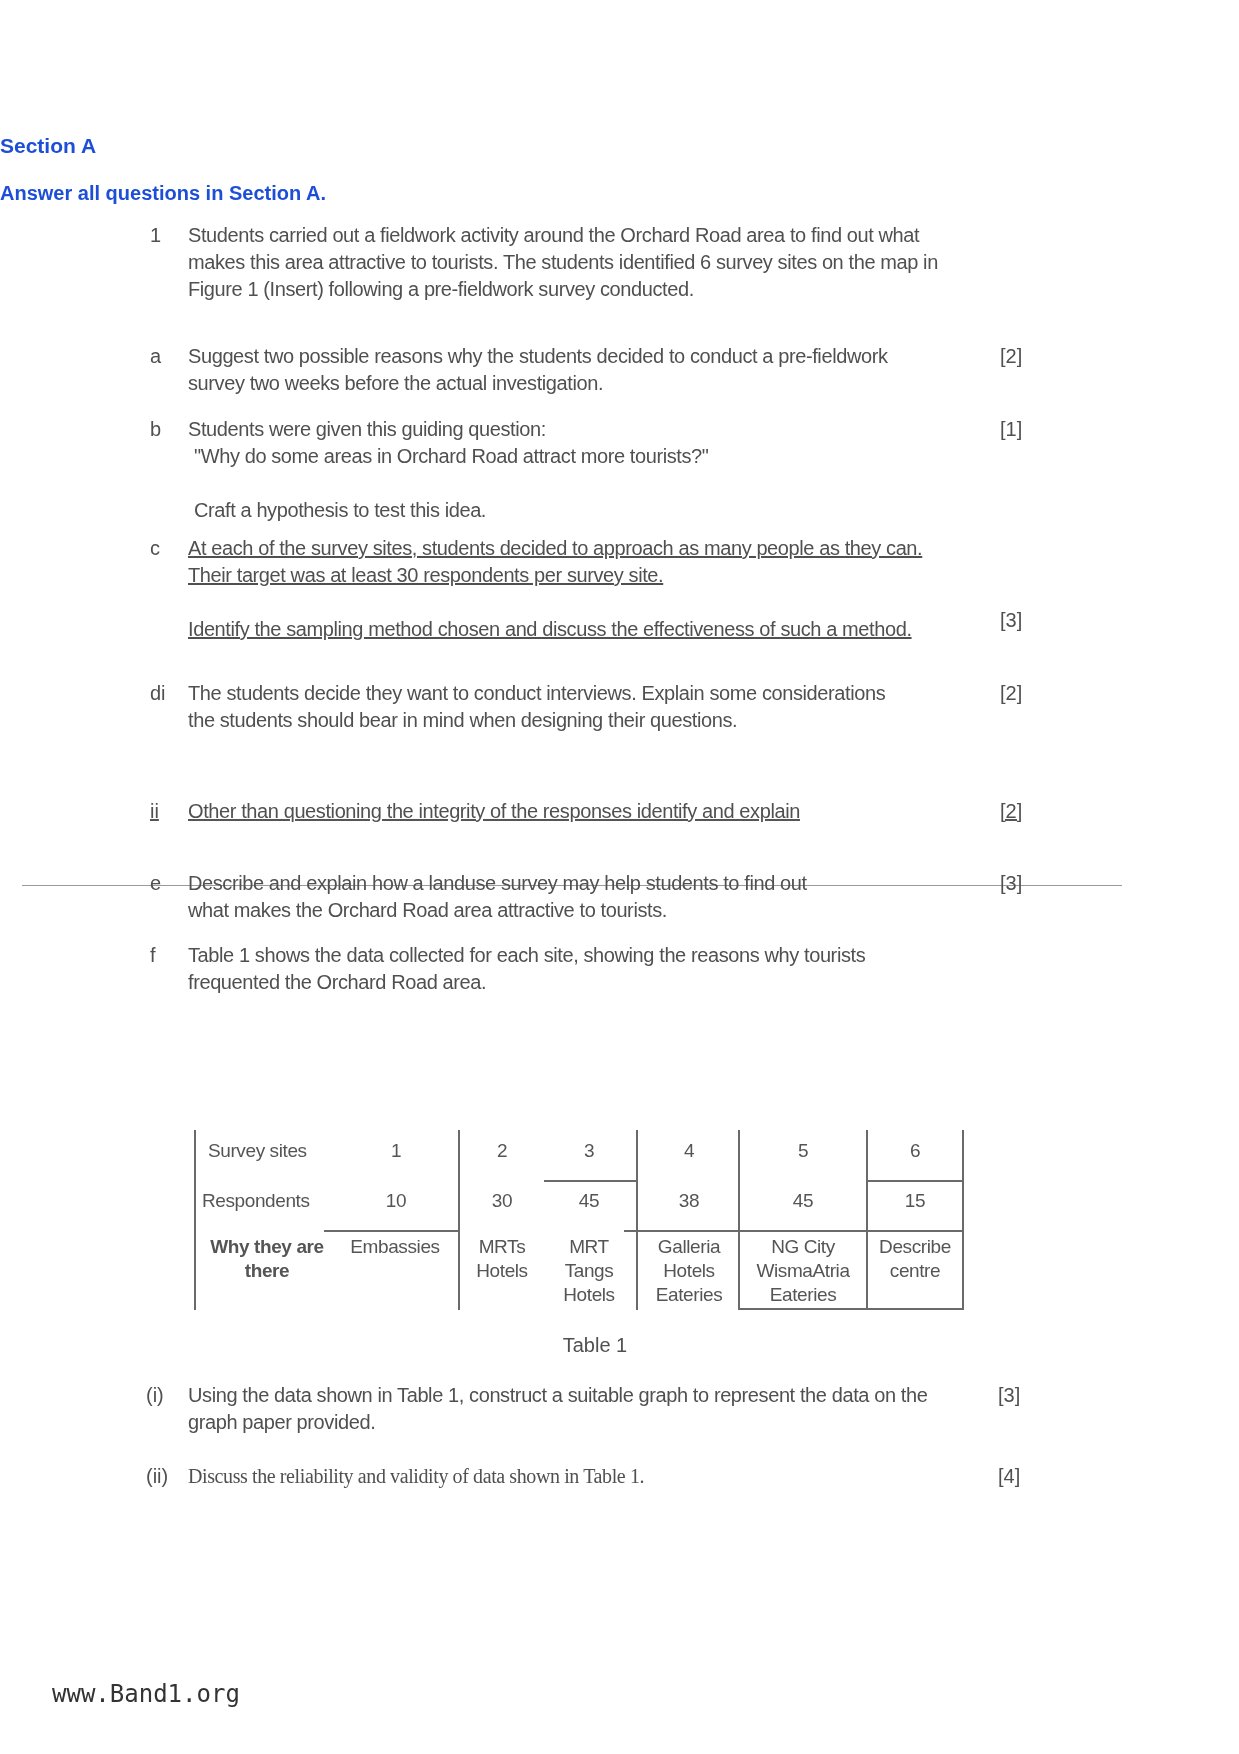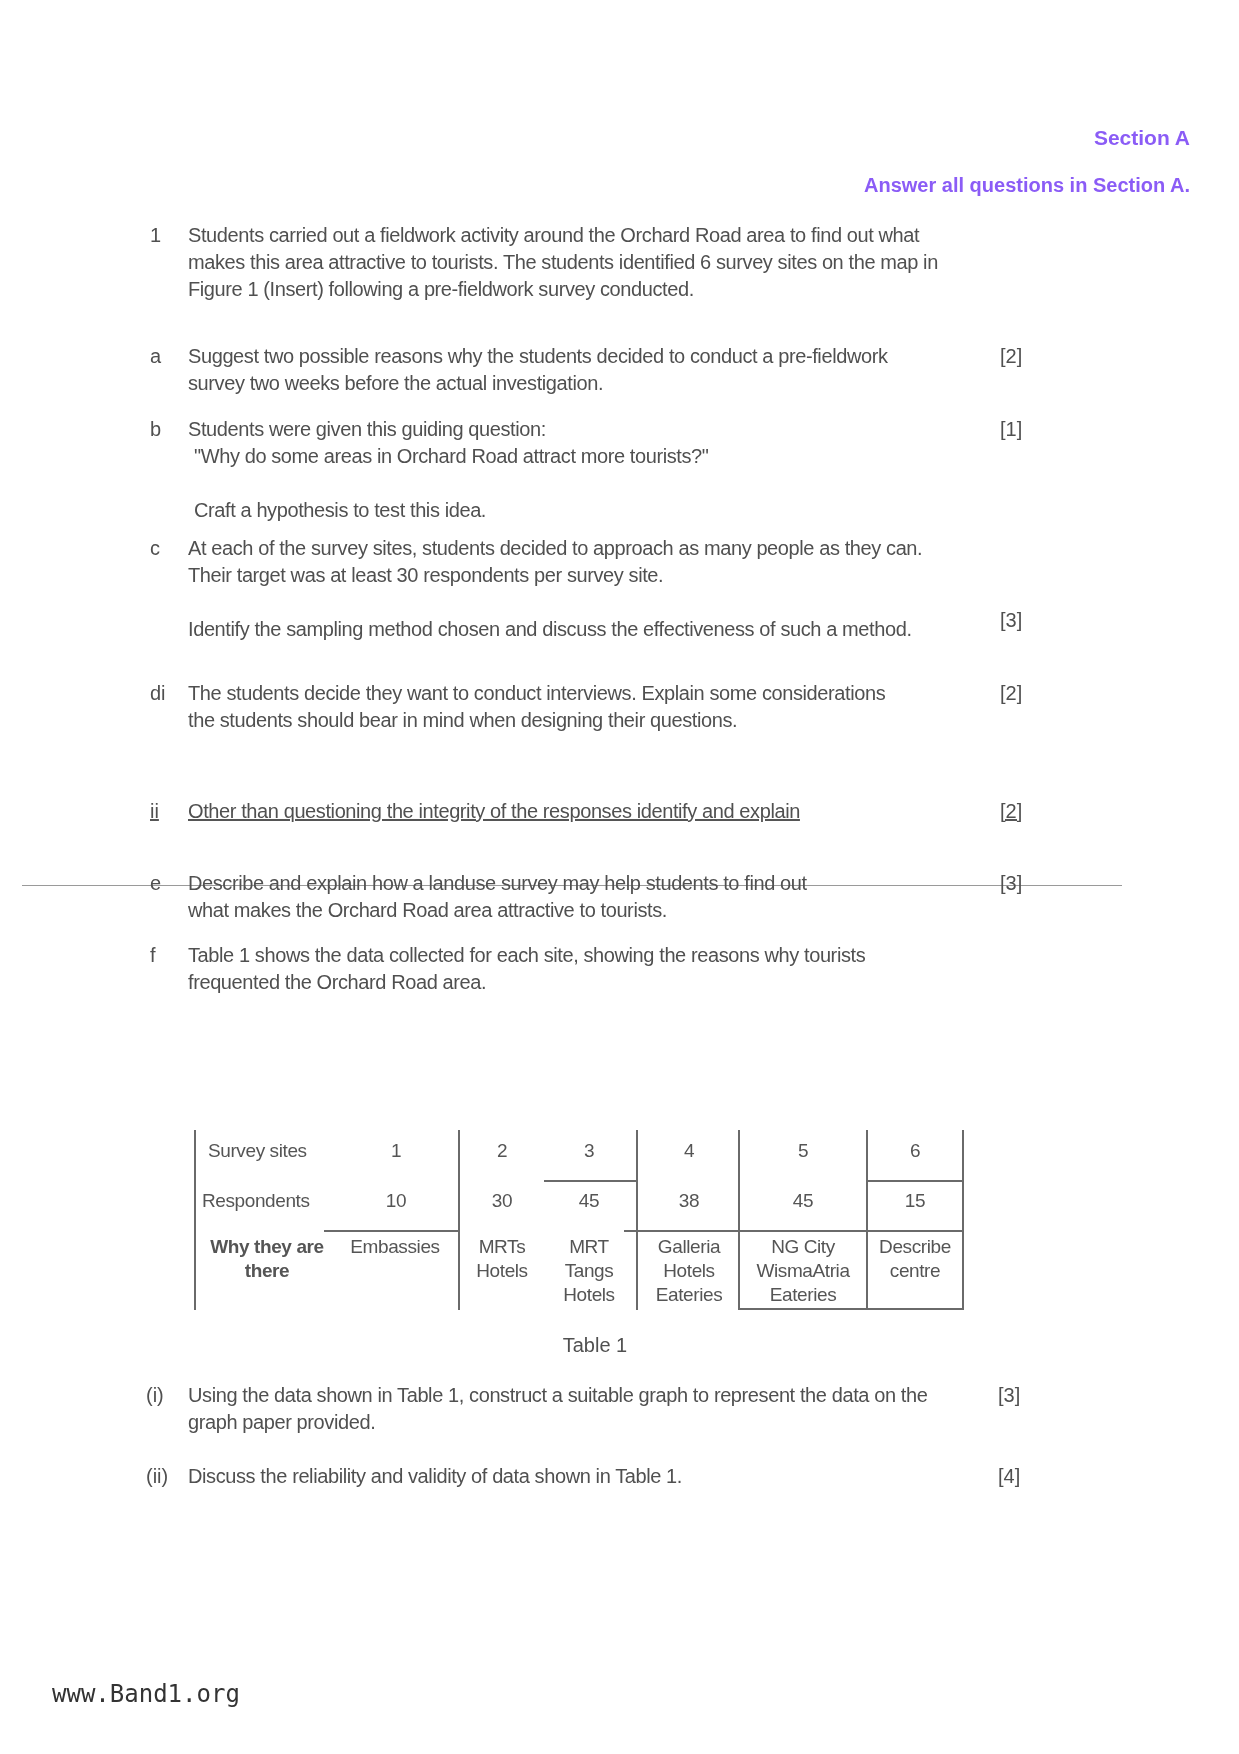--- a/index.html
+++ b/index.html
@@ -16,24 +16,25 @@
       color: #4a4a4a;
     }
     .page {
       position: absolute;
       left: 0; top: 0;
       width: 1239px; height: 1754px;
     }
     .section-title {
       position: absolute;
       left: 0; width: 1190px;
-      text-align: right;
+      text-align: left;
       font-weight: bold;
       font-size: 21px;
-      color: #8b5cf6;
+      color: #1d4ed8;
+      margin-top: 8px;
     }
     .q {
       position: absolute;
       left: 0;
       width: 1239px;
       font-size: 20px;
       line-height: 27px;
       color: #505050;
     }
     .q .num {
@@ -139,21 +140,21 @@
     <div class="text">
       <div>Students were given this guiding question:</div>
       <div class="indent-quote">"Why do some areas in Orchard Road attract more tourists?"</div>
       <div class="indent-quote" style="margin-top:27px;">Craft a hypothesis to test this idea.</div>
     </div>
     <span class="marks">[1]</span>
   </div>
 
   <div class="q" style="top:535px;">
     <span class="num">c</span>
-    <div class="text" style="width:745px;">
+    <div class="text" style="width:745px;text-decoration:underline;">
       <p>At each of the survey sites, students decided to approach as many people as they can. Their target was at least 30 respondents per survey site.</p>
       <p>Identify the sampling method chosen and discuss the effectiveness of such a method.</p>
     </div>
     <span class="marks" style="top:72px;">[3]</span>
   </div>
 
   <div class="q" style="top:680px;">
     <span class="num">di</span>
     <div class="text" style="width:720px;">
       <p>The students decide they want to conduct interviews. Explain some considerations the students should bear in mind when designing their questions.</p>
@@ -258,20 +259,20 @@
   <div class="q" style="top:1382px;">
     <span class="num" style="left:146px;">(i)</span>
     <div class="text" style="width:770px;">
       <p>Using the data shown in Table 1, construct a suitable graph to represent the data on the graph paper provided.</p>
     </div>
     <span class="marks" style="left:998px;">[3]</span>
   </div>
 
   <div class="q" style="top:1463px;">
     <span class="num" style="left:146px;">(ii)</span>
-    <div class="text" style="width:770px;">
+    <div class="text" style="width:770px;font-family:Liberation Serif, serif;">
       <p>Discuss the reliability and validity of data shown in Table 1.</p>
     </div>
     <span class="marks" style="left:998px;">[4]</span>
   </div>
 
   <div class="footer">www.Band1.org</div>
 </div>
 
 </body></html>

